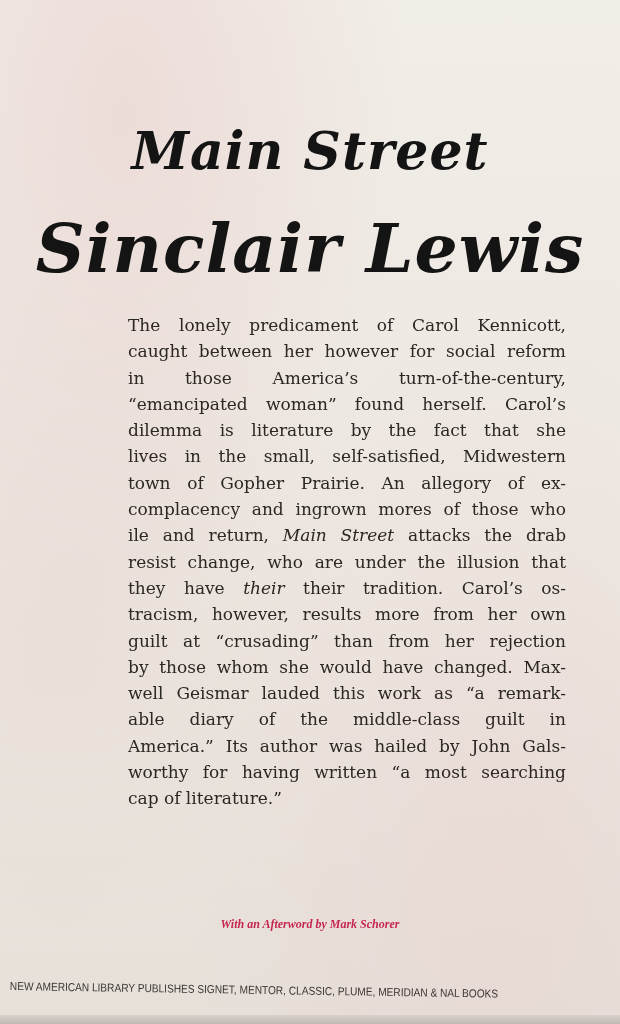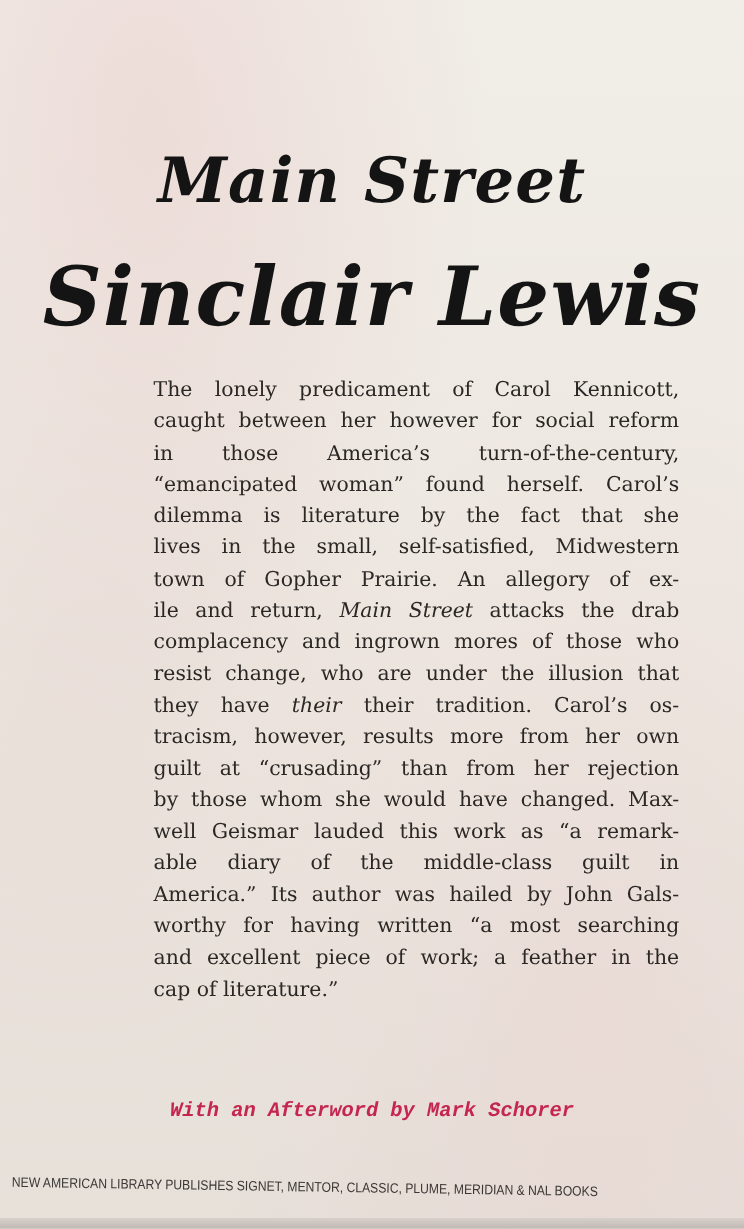--- a/index.html
+++ b/index.html
@@ -28,22 +28,22 @@
       font-family: "DejaVu Serif", serif; font-size: 17px;
       line-height: 26.3px; color: #2a2724;
       text-align: justify;
       margin-left: 28px;
     }
     .blurb .ln { display: block; text-align: justify; text-align-last: justify; white-space: nowrap; }
     .blurb .ln.last { text-align-last: left; }
     .blurb i { font-style: italic; }
     .afterword {
       position: absolute; left: 0; width: 620px; top: 917px; text-align: center;
-      font-family: Liberation Mono, monospace; font-style: italic; font-weight: bold;
-      font-size: 17px; color: #c5264f;
+      font-family: Liberation Serif, serif; font-style: italic; font-weight: bold;
+      font-size: 12px; color: #c5264f;
     }
     .footer {
       position: absolute; left: 10px; top: 980px; width: 580px;
       font-family: "Liberation Sans", sans-serif; font-size: 11.5px;
       color: #3b3734; letter-spacing: 0px; white-space: nowrap;
       transform: rotate(0.9deg) scaleX(0.88); transform-origin: left top;
     }
     .edge {
       position: absolute; left: 0; top: 1015px; width: 620px; height: 9px;
       background: linear-gradient(180deg, #d8d0ca, #bfb8b4);
@@ -58,32 +58,31 @@
 <div class="title title-2">Sinclair Lewis</div>
 
 <div class="blurb">
   <span class="ln">The lonely predicament of Carol Kennicott,</span>
   <span class="ln">caught between her however for social reform</span>
   <span class="ln">in those America’s turn-of-the-century,</span>
   <span class="ln">“emancipated woman” found herself. Carol’s</span>
   <span class="ln">dilemma is literature by the fact that she</span>
   <span class="ln">lives in the small, self-satisfied, Midwestern</span>
   <span class="ln">town of Gopher Prairie. An allegory of ex-</span>
+  <span class="ln">complacency and ingrown mores of those who</span>
   <span class="ln"><span>ile and return, </span><i>Main Street</i><span> attacks the drab</span></span>
-  <span class="ln">complacency and ingrown mores of those who</span>
   <span class="ln">resist change, who are under the illusion that</span>
   <span class="ln"><span>they have </span><i>their</i><span> their tradition. Carol’s os-</span></span>
   <span class="ln">tracism, however, results more from her own</span>
   <span class="ln">guilt at “crusading” than from her rejection</span>
   <span class="ln">by those whom she would have changed. Max-</span>
   <span class="ln">well Geismar lauded this work as “a remark-</span>
   <span class="ln">able diary of the middle-class guilt in</span>
   <span class="ln">America.” Its author was hailed by John Gals-</span>
   <span class="ln">worthy for having written “a most searching</span>
-  <span class="ln">and excellent piece of work; a feather in the</span>
   <span class="ln last">cap of literature.”</span>
 </div>
 
 <div class="afterword">With an Afterword by Mark Schorer</div>
 
 <div class="footer">NEW AMERICAN LIBRARY PUBLISHES SIGNET, MENTOR, CLASSIC, PLUME, MERIDIAN &amp; NAL BOOKS</div>
 
 <div class="edge"></div>
 
 </body></html>

